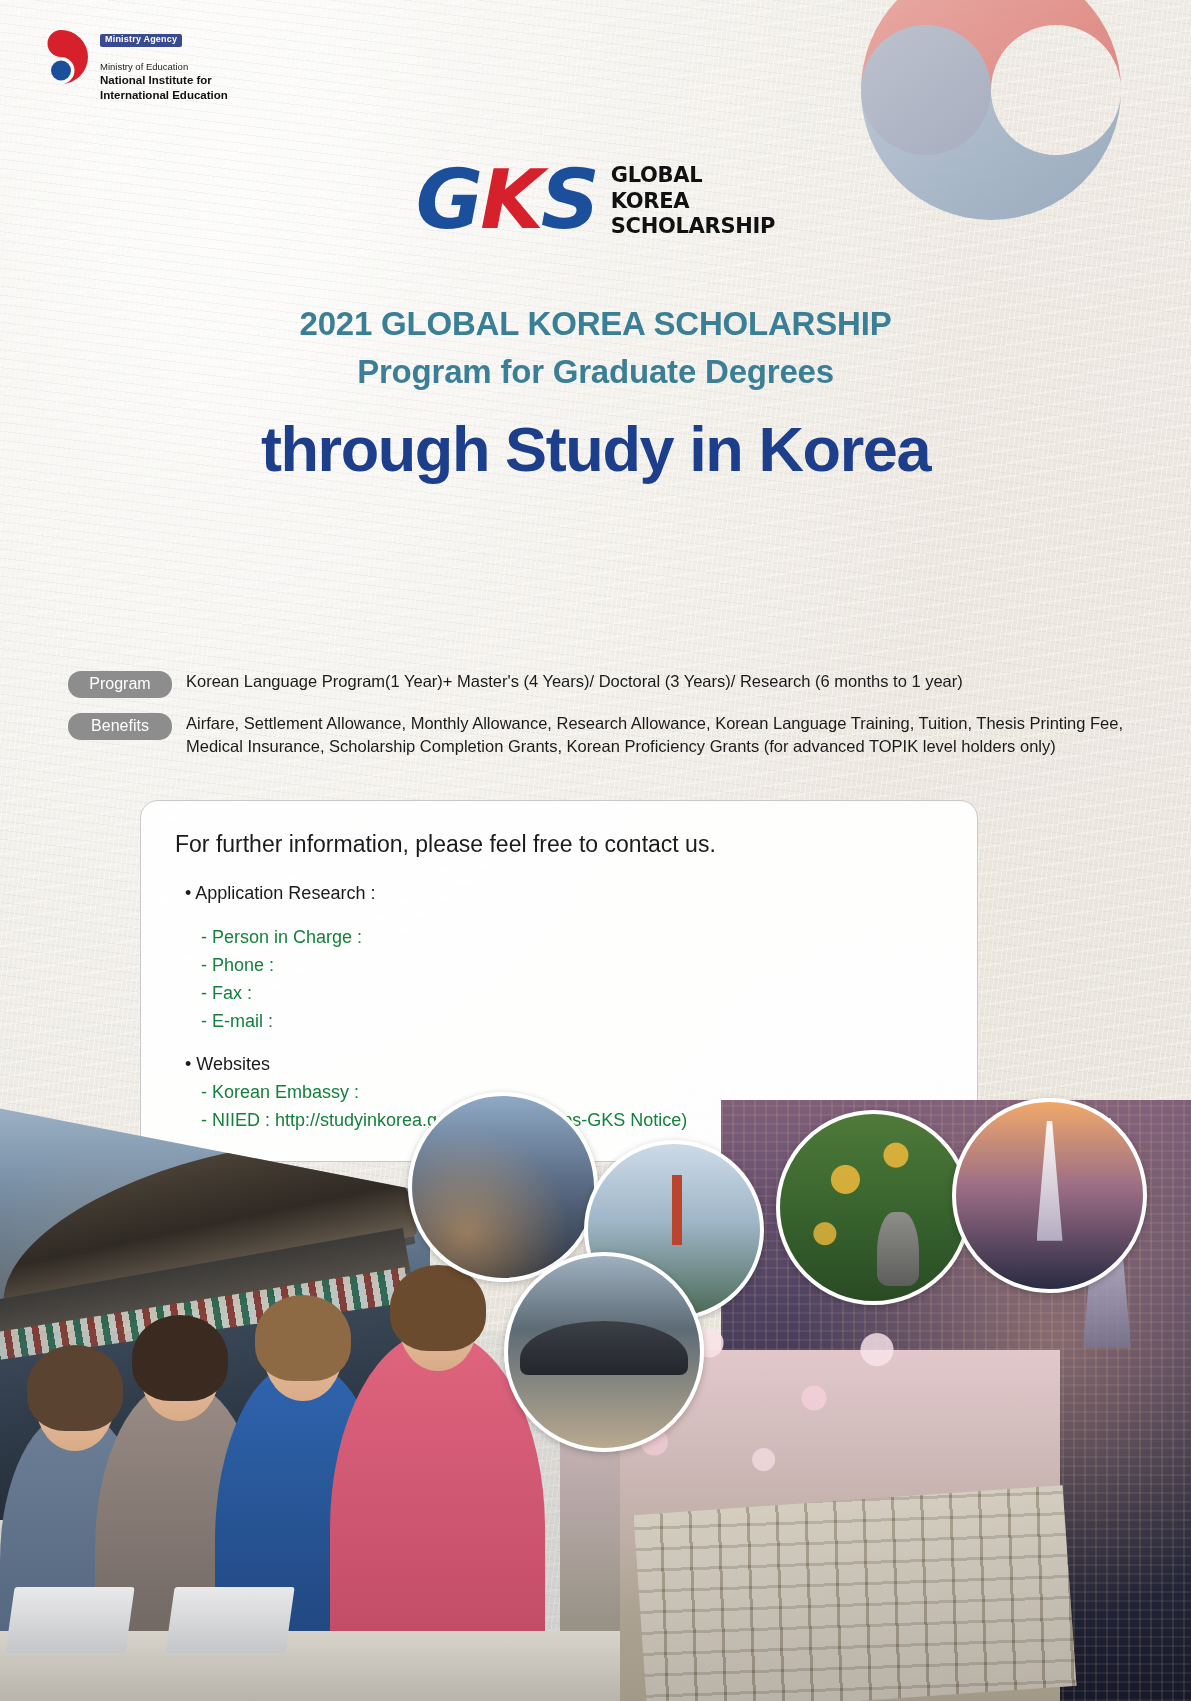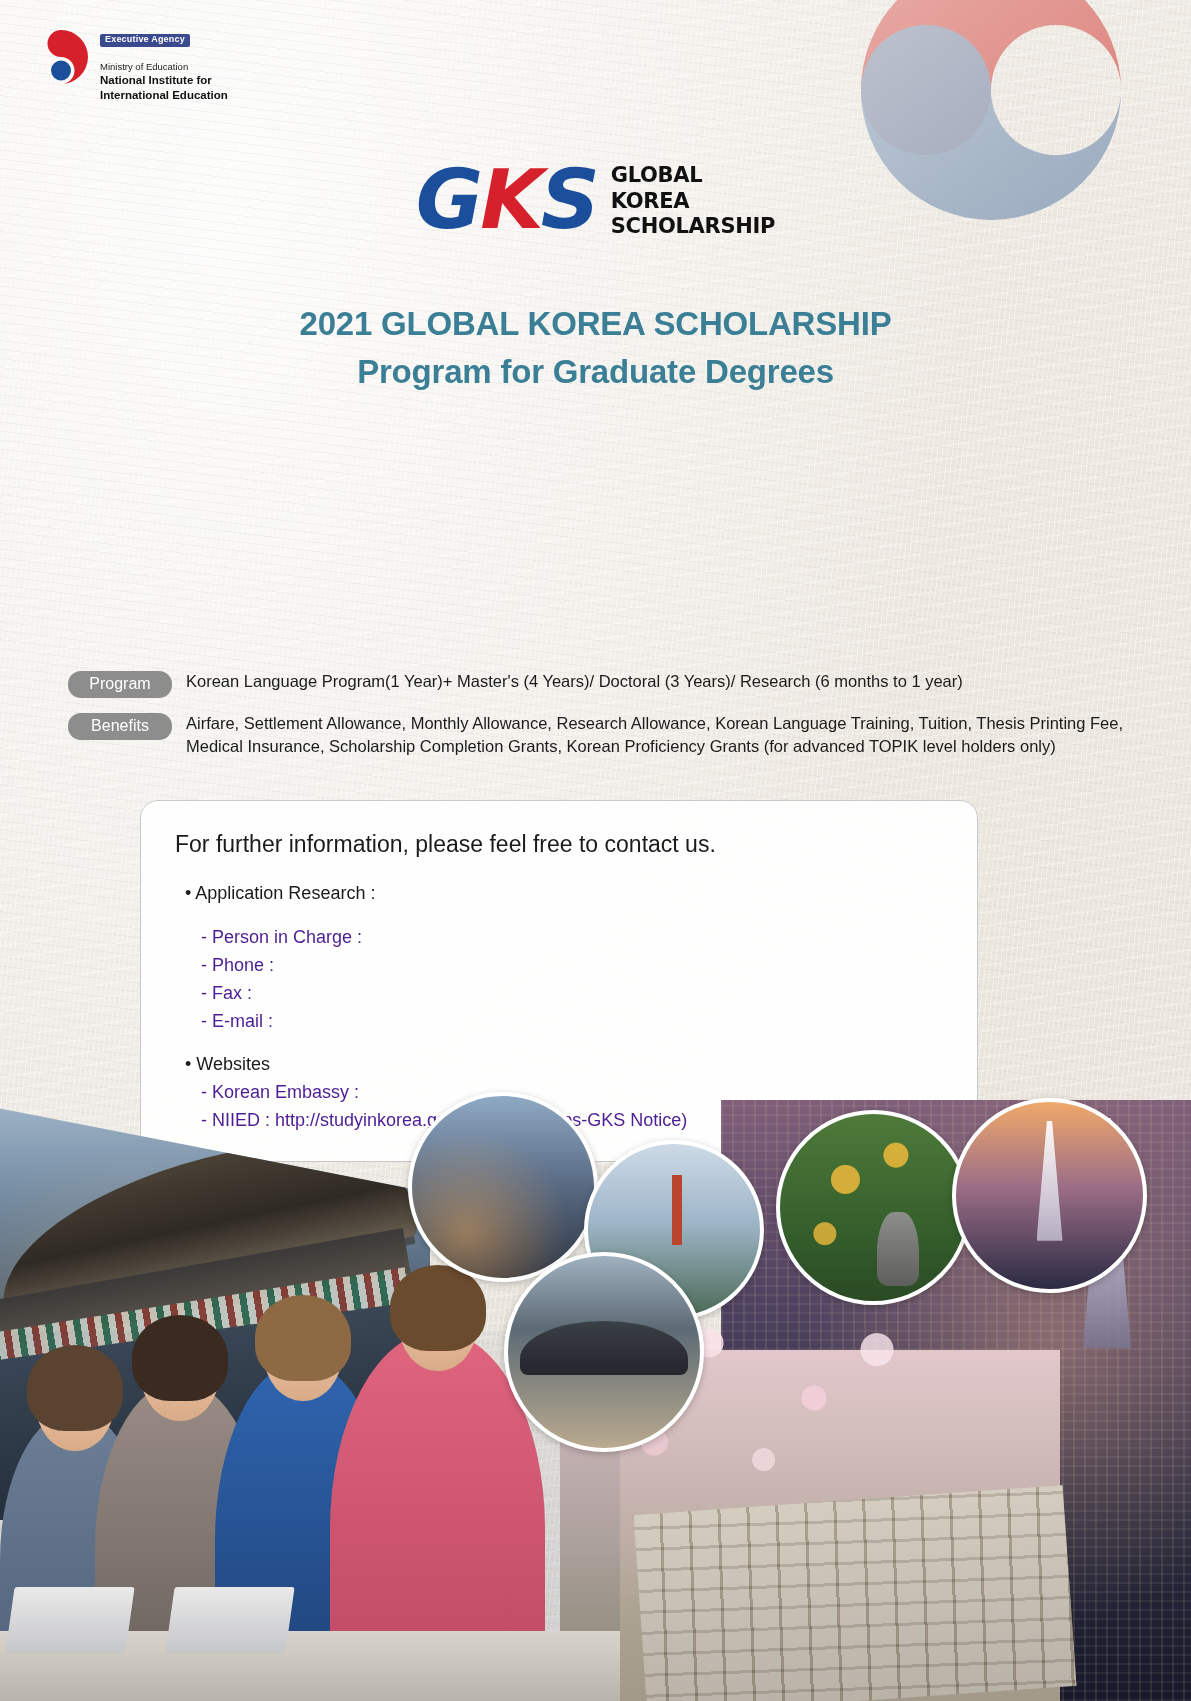--- a/index.html
+++ b/index.html
@@ -203,21 +203,21 @@
     margin: 6px 0 22px 4px;
   }
   .contact-line {
     font-size: 18px;
     color: #1b1b1b;
     line-height: 1.55;
     margin-left: 14px;
   }
   .contact-sub {
     font-size: 18px;
-    color: #4c1d95;
+    color: #15803d;
     line-height: 1.55;
     margin-left: 30px;
   }
   .spacer-sm { height: 16px; }
 
   
   .photos {
     position: absolute;
     left: 0;
     top: 1100px;
@@ -508,21 +508,21 @@
   <div class="gov-logo">
     <div class="gov-emblem">
       <svg width="62" height="62" viewBox="0 0 62 62" xmlns="http://www.w3.org/2000/svg">
         <path d="M31,4 A27,27 0 1 0 31,58 A27,27 0 0 1 31,4 Z" fill="#1b4f9c"></path>
         <path d="M31,4 A27,27 0 0 1 31,58 A13.5,13.5 0 0 0 31,31 A13.5,13.5 0 0 1 31,4 Z" fill="#d6202b"></path>
         <circle cx="31" cy="17.5" r="10" fill="#d6202b"></circle>
         <circle cx="31" cy="44.5" r="10" fill="#1b4f9c"></circle>
       </svg>
     </div>
     <div class="gov-text">
-      <span class="agency-badge">Executive Agency</span>
+      <span class="agency-badge">Ministry Agency</span>
       <div class="ministry">Ministry of Education</div>
       <div class="institute">National Institute for International Education</div>
     </div>
   </div>
 
   <div class="gks-logo-wrap">
     <div class="gks-logo">
       <div class="gks-letters">
         <span class="g">G</span><span class="k">K</span><span class="s">S</span>
       </div>
@@ -533,20 +533,21 @@
       </div>
     </div>
   </div>
 
   <div class="subtitle">
     <div>2021 GLOBAL KOREA SCHOLARSHIP</div>
     <div>Program for Graduate Degrees</div>
   </div>
 
   <div class="maintitle">
+    <div>through Study in Korea</div>
   </div>
 
   <div class="info-block">
     <div class="info-row">
       <div class="info-tag">Program</div>
       <div class="info-text">Korean Language Program(1 Year)+ Master's (4 Years)/ Doctoral (3 Years)/ Research (6 months to 1 year)</div>
     </div>
     <div class="info-row">
       <div class="info-tag">Benefits</div>
       <div class="info-text">Airfare, Settlement Allowance, Monthly Allowance, Research Allowance, Korean Language Training, Tuition, Thesis Printing Fee, Medical Insurance, Scholarship Completion Grants, Korean Proficiency Grants (for advanced TOPIK level holders only)</div>

